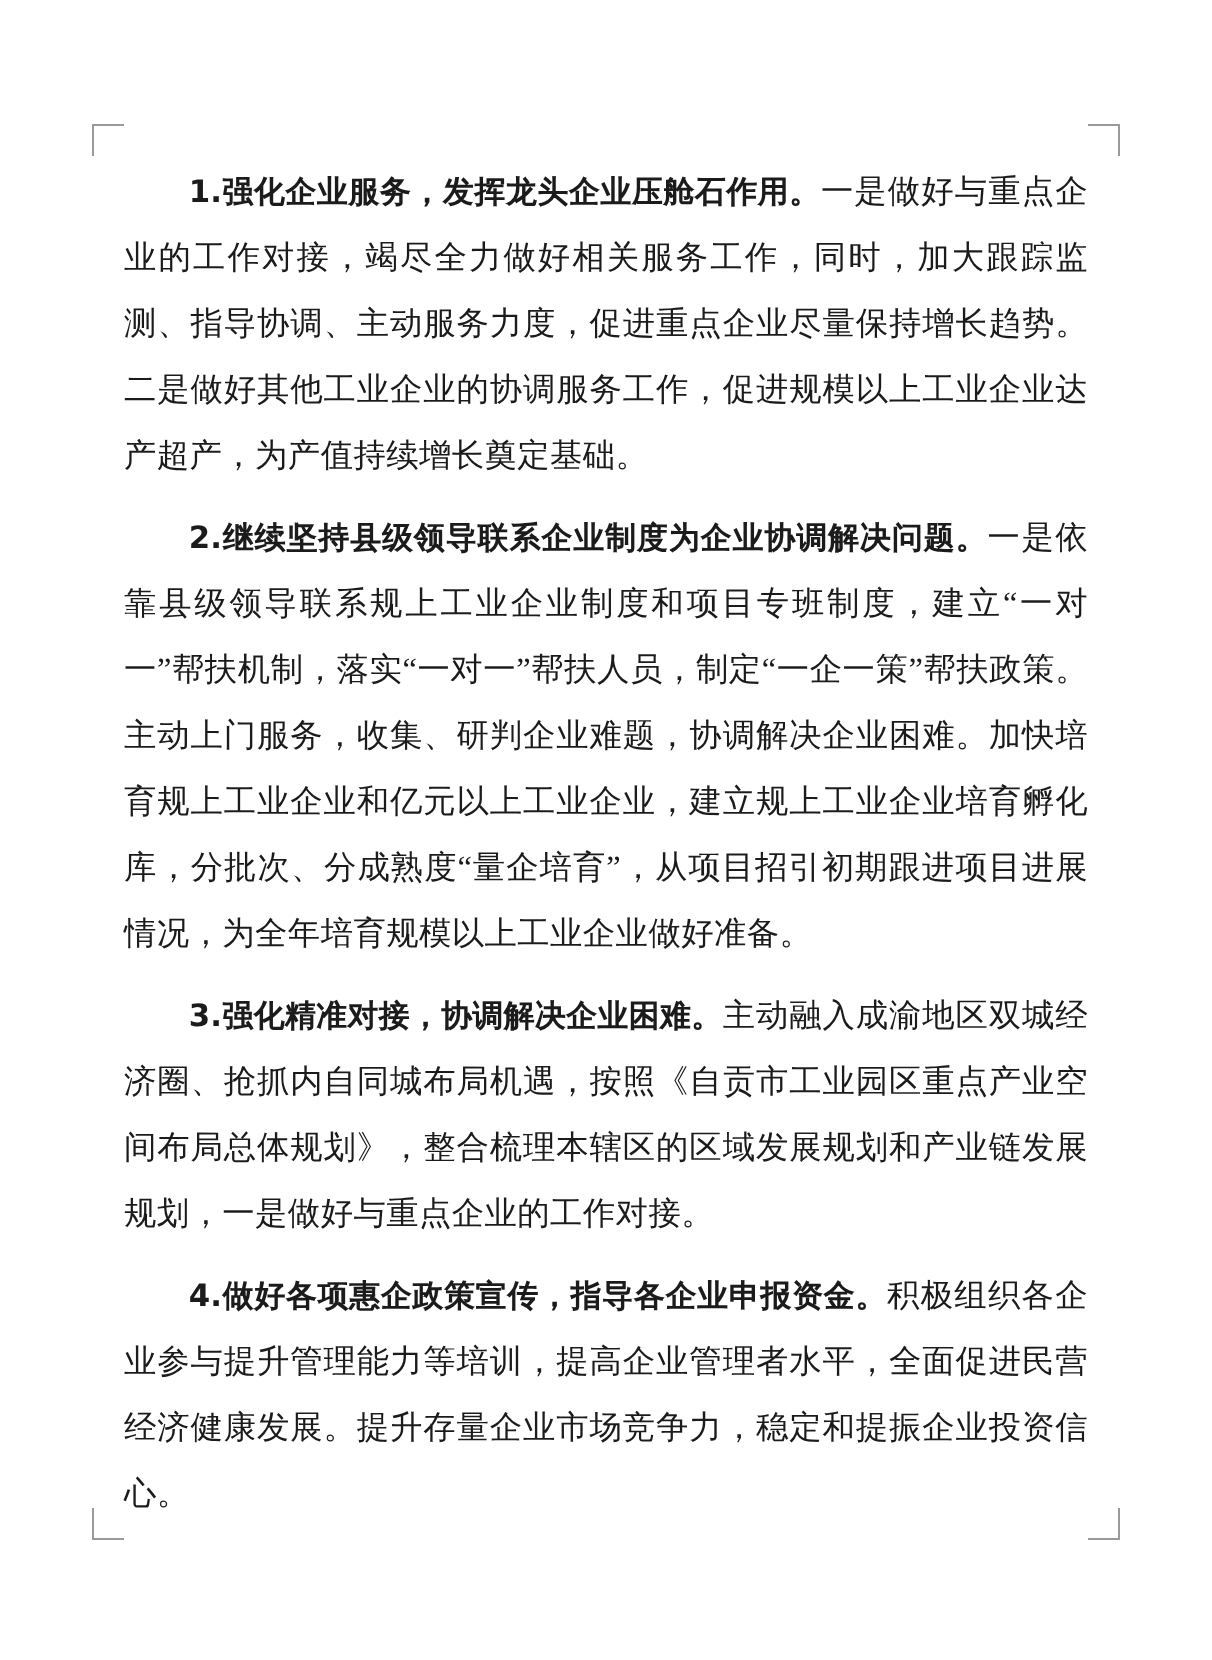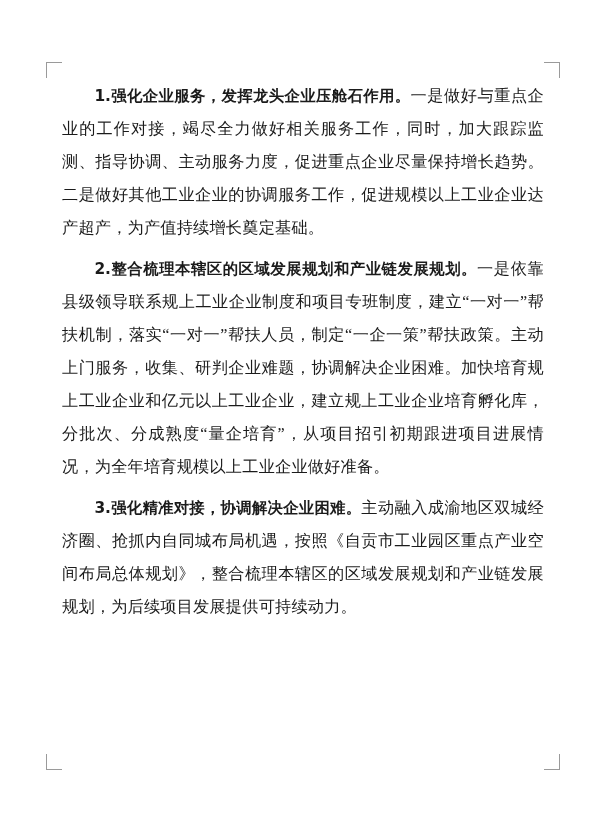--- a/index.html
+++ b/index.html
@@ -99,22 +99,25 @@
       <span class="v"></span>
   </div>
 
   <div class="content">
 
     <p class="para">
       <b><span>1.</span><span>强化企业服务，发挥龙头企业压舱石作用。</span></b><span>一是做好与重点企业的工作对接，竭尽全力做好相关服务工作，同时，加大跟踪监测、指导协调、主动服务力度，促进重点企业尽量保持增长趋势。二是做好其他工业企业的协调服务工作，促进规模以上工业企业达产超产，为产值持续增长奠定基础。</span>
     </p>
 
     <p class="para">
-      <b><span>2.</span><span>整合梳理本辖区的区域发展规划和产业链发展规划。</span></b><span>一是依靠县级领导联系规上工业企业制度和项目专班制度，建立“一对一”帮扶机制，落实“一对一”帮扶人员，制定“一企一策”帮扶政策。主动上门服务，收集、研判企业难题，协调解决企业困难。加快培育规上工业企业和亿元以上工业企业，建立规上工业企业培育孵化库，分批次、分成熟度“量企培育”，从项目招引初期跟进项目进展情况，为全年培育规模以上工业企业做好准备。</span>
+      <b><span>2.</span><span>继续坚持县级领导联系企业制度为企业协调解决问题。</span></b><span>一是依靠县级领导联系规上工业企业制度和项目专班制度，建立“一对一”帮扶机制，落实“一对一”帮扶人员，制定“一企一策”帮扶政策。主动上门服务，收集、研判企业难题，协调解决企业困难。加快培育规上工业企业和亿元以上工业企业，建立规上工业企业培育孵化库，分批次、分成熟度“量企培育”，从项目招引初期跟进项目进展情况，为全年培育规模以上工业企业做好准备。</span>
     </p>
 
     <p class="para">
-      <b><span>3.</span><span>强化精准对接，协调解决企业困难。</span></b><span>主动融入成渝地区双城经济圈、抢抓内自同城布局机遇，按照《自贡市工业园区重点产业空间布局总体规划》，整合梳理本辖区的区域发展规划和产业链发展规划，为后续项目发展提供可持续动力。</span>
+      <b><span>3.</span><span>强化精准对接，协调解决企业困难。</span></b><span>主动融入成渝地区双城经济圈、抢抓内自同城布局机遇，按照《自贡市工业园区重点产业空间布局总体规划》，整合梳理本辖区的区域发展规划和产业链发展规划，一是做好与重点企业的工作对接。</span>
     </p>
 
+    <p class="para">
+      <b><span>4.</span><span>做好各项惠企政策宣传，指导各企业申报资金。</span></b><span>积极组织各企业参与提升管理能力等培训，提高企业管理者水平，全面促进民营经济健康发展。提升存量企业市场竞争力，稳定和提振企业投资信心。</span>
+    </p>
 
   </div>
 </div>
 
 </body></html>

